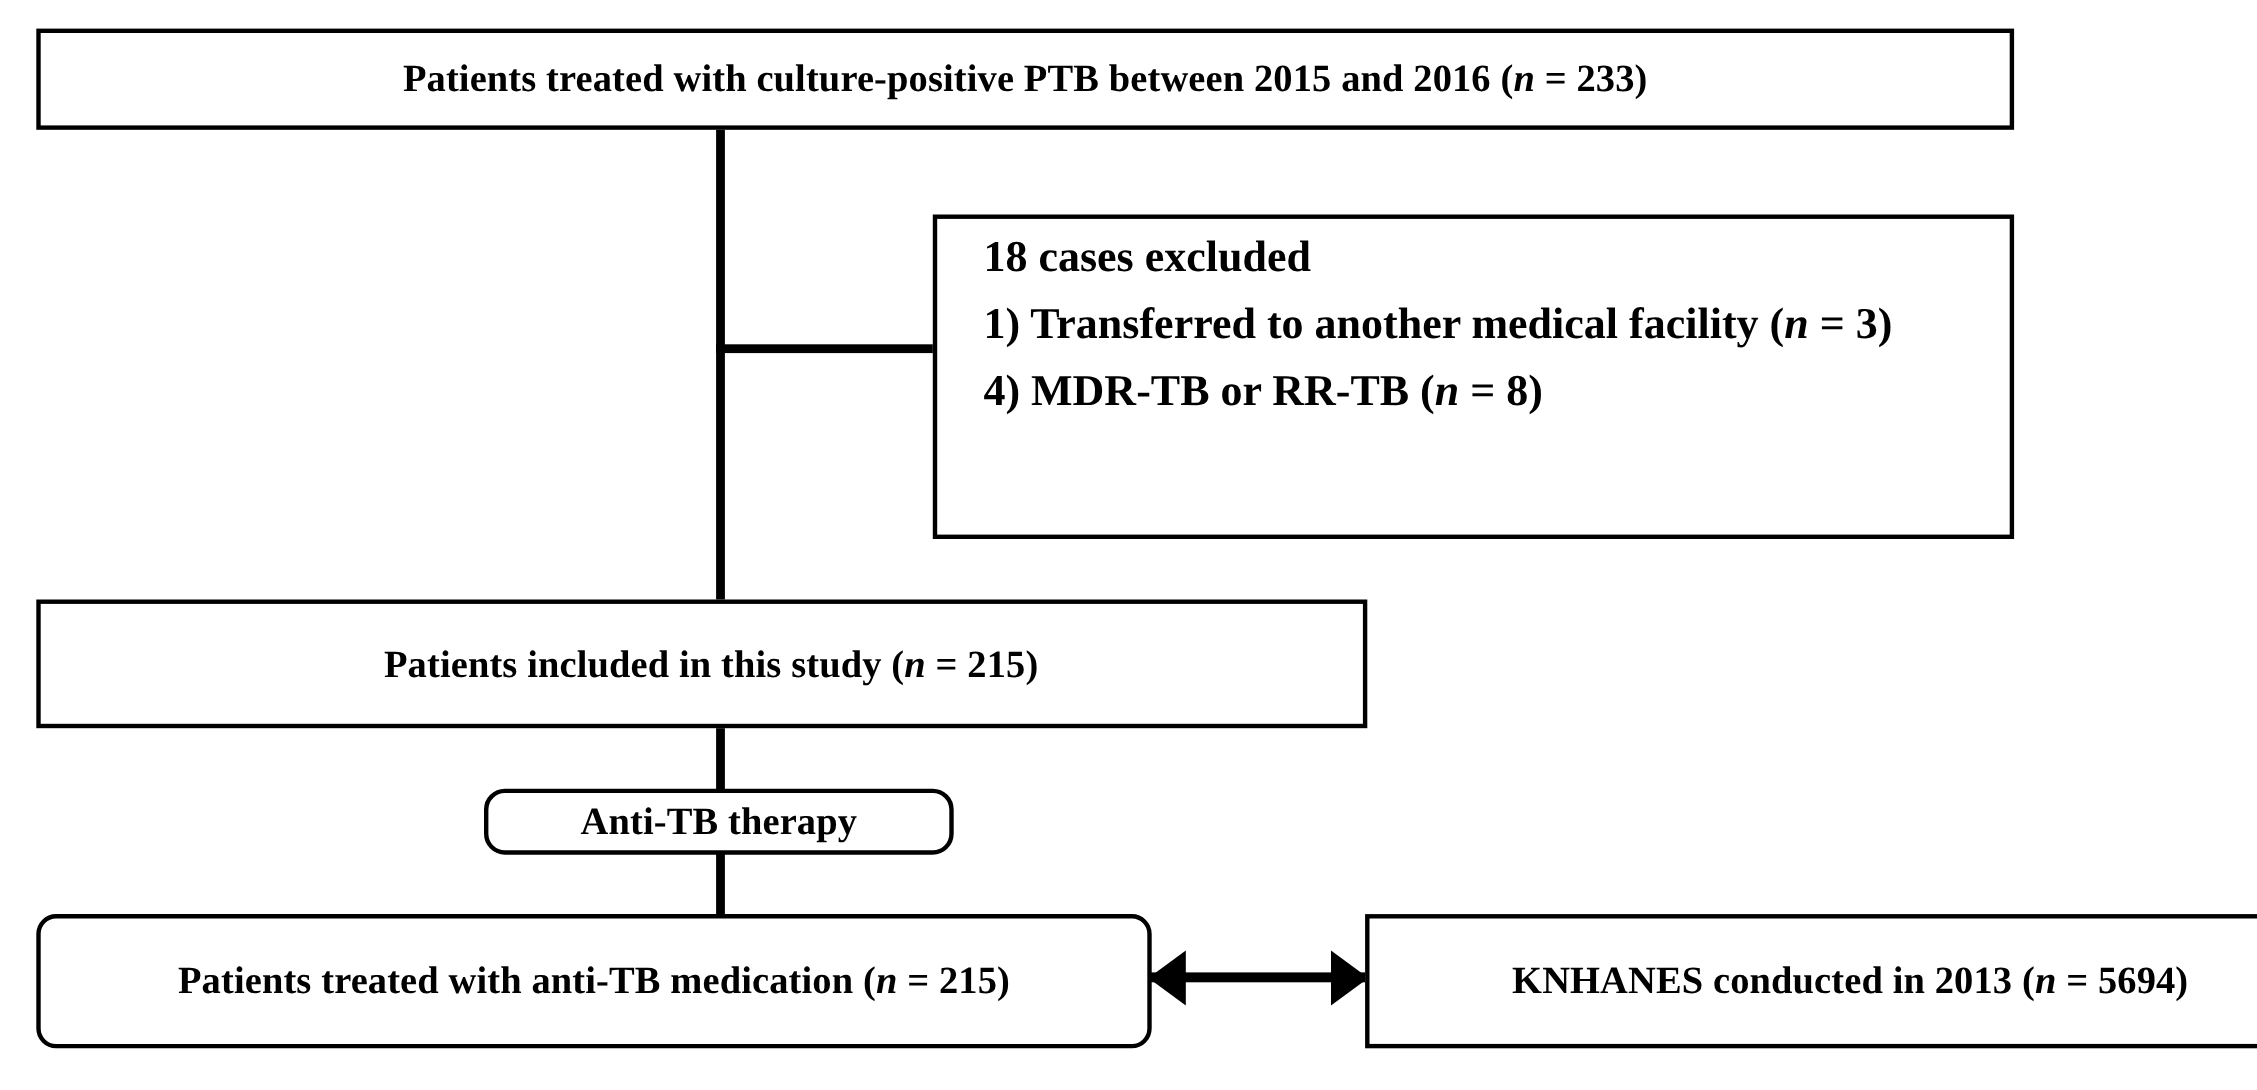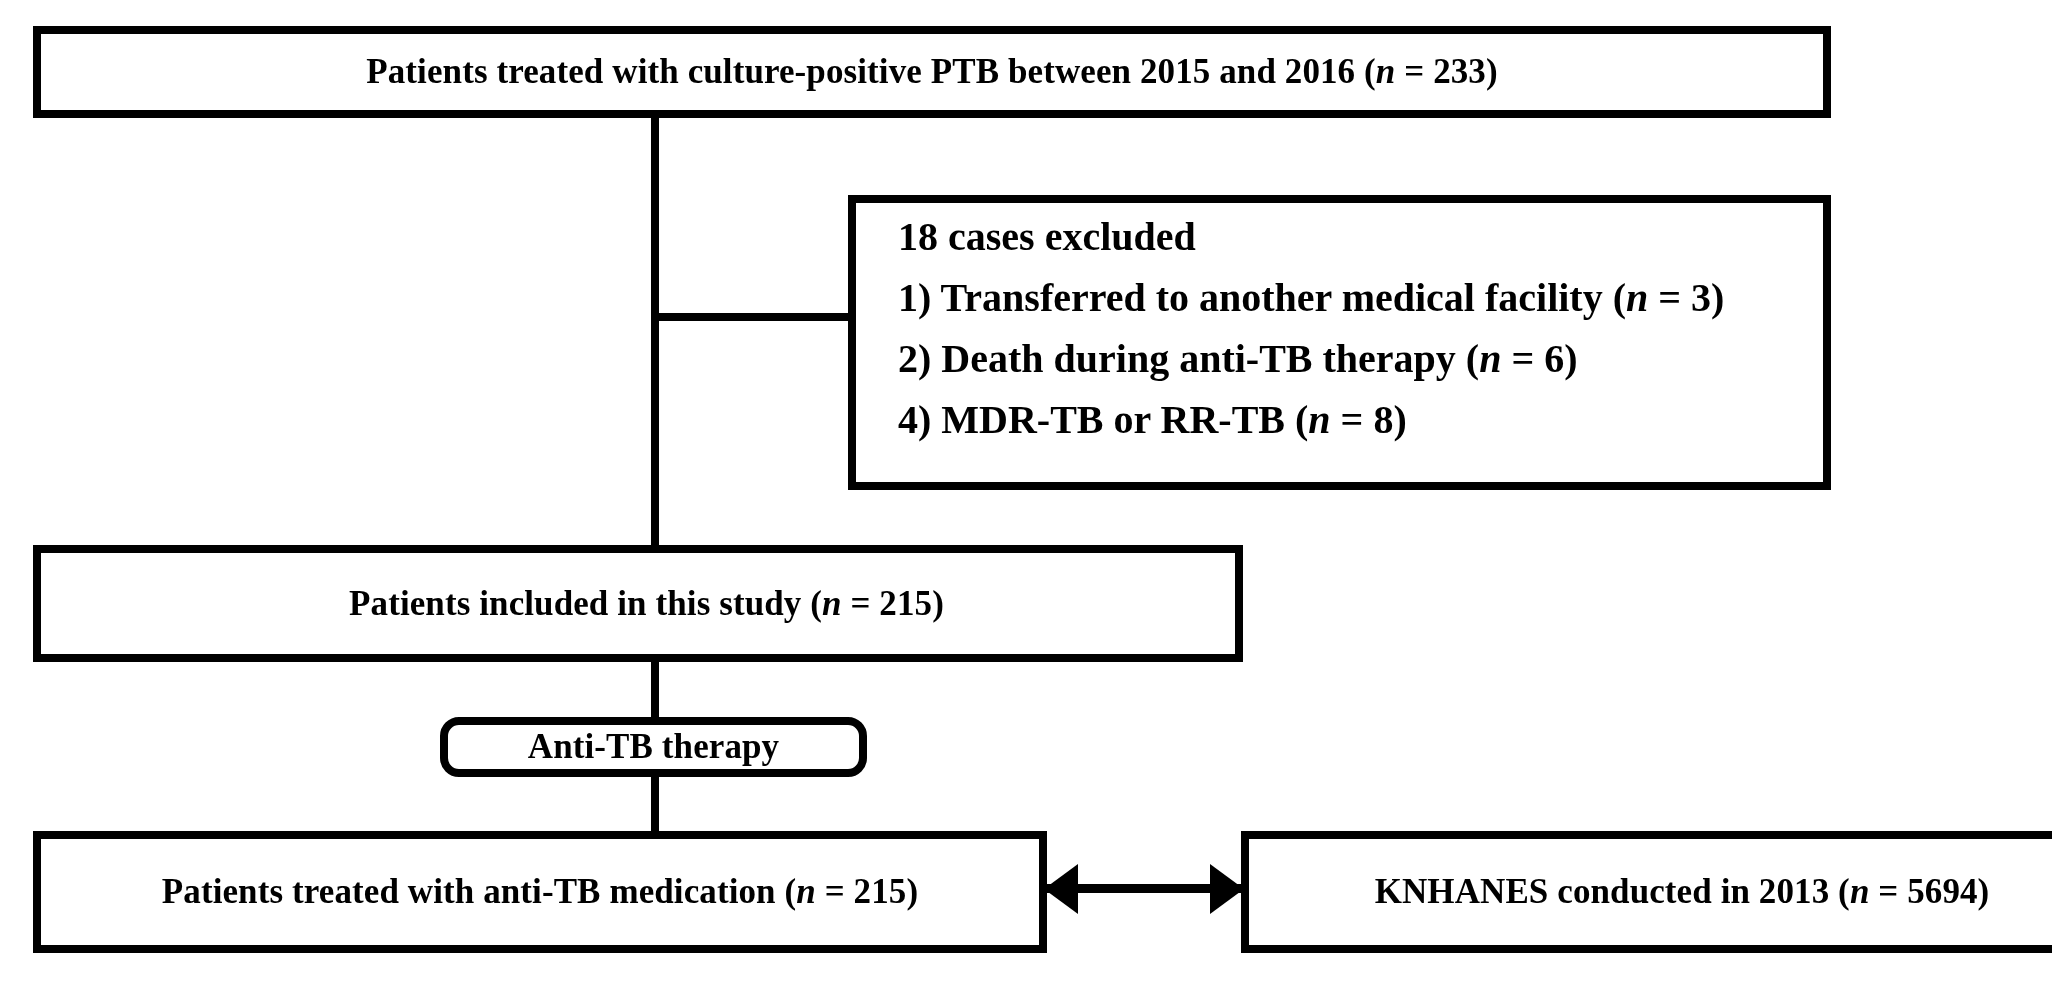--- a/index.html
+++ b/index.html
@@ -15,42 +15,42 @@
   #flowchart {
     position: relative;
     width: 2052px;
     height: 991px;
     background: #ffffff;
     overflow: hidden;
   }
   .box {
     position: absolute;
     box-sizing: border-box;
-    border: 8px solid #000000;
+    border: 4px solid #000000;
     background: #ffffff;
     display: flex;
     align-items: center;
     justify-content: center;
     z-index: 3;
   }
   .box-text {
     font-weight: bold;
     font-size: 35px;
     line-height: 1.2;
     letter-spacing: 0.1px;
     white-space: nowrap;
     text-align: center;
   }
   
   #box-screened   { left: 33px;   top: 26px;  width: 1798px; height: 92px; }
   #box-excluded   { left: 848px;  top: 195px; width: 983px;  height: 295px;
                     display: block; padding: 14px 0 0 42px; }
   #box-included   { left: 33px;   top: 545px; width: 1210px; height: 117px; padding-left: 17px; }
   #box-therapy    { left: 440px;  top: 717px; width: 427px;  height: 60px; border-radius: 19px; }
-  #box-medication { left: 33px;   top: 831px; width: 1014px; height: 122px; }
+  #box-medication { left: 33px;   top: 831px; width: 1014px; height: 122px; border-radius: 18px; }
   #box-knhanes    { left: 1241px; top: 831px; width: 882px;  height: 122px; align-items: center; }
 
   
   .excl-line {
     font-weight: bold;
     font-size: 40px;
     line-height: 1.0;
     white-space: nowrap;
     text-align: left;
     margin: 0 0 21px 0;
@@ -108,21 +108,20 @@
   <div class="arrow-head left"></div>
   <div class="arrow-head right"></div>
 
   <div class="box" id="box-screened">
     <div class="box-text">Patients treated with culture-positive PTB between 2015 and 2016 (<em class="it">n</em> = 233)</div>
   </div>
 
   <div class="box" id="box-excluded">
     <div class="excl-line">18 cases excluded</div>
     <div class="excl-line">1) Transferred to another medical facility (<em class="it">n</em> = 3)</div>
-    <div class="excl-line">2) Death during anti-TB therapy (<em class="it">n</em> = 6)</div>
     <div class="excl-line">4) MDR-TB or RR-TB (<em class="it">n</em> = 8)</div>
   </div>
 
   <div class="box" id="box-included">
     <div class="box-text">Patients included in this study (<em class="it">n</em> = 215)</div>
   </div>
 
   <div class="box" id="box-therapy">
     <div class="box-text">Anti-TB therapy</div>
   </div>

